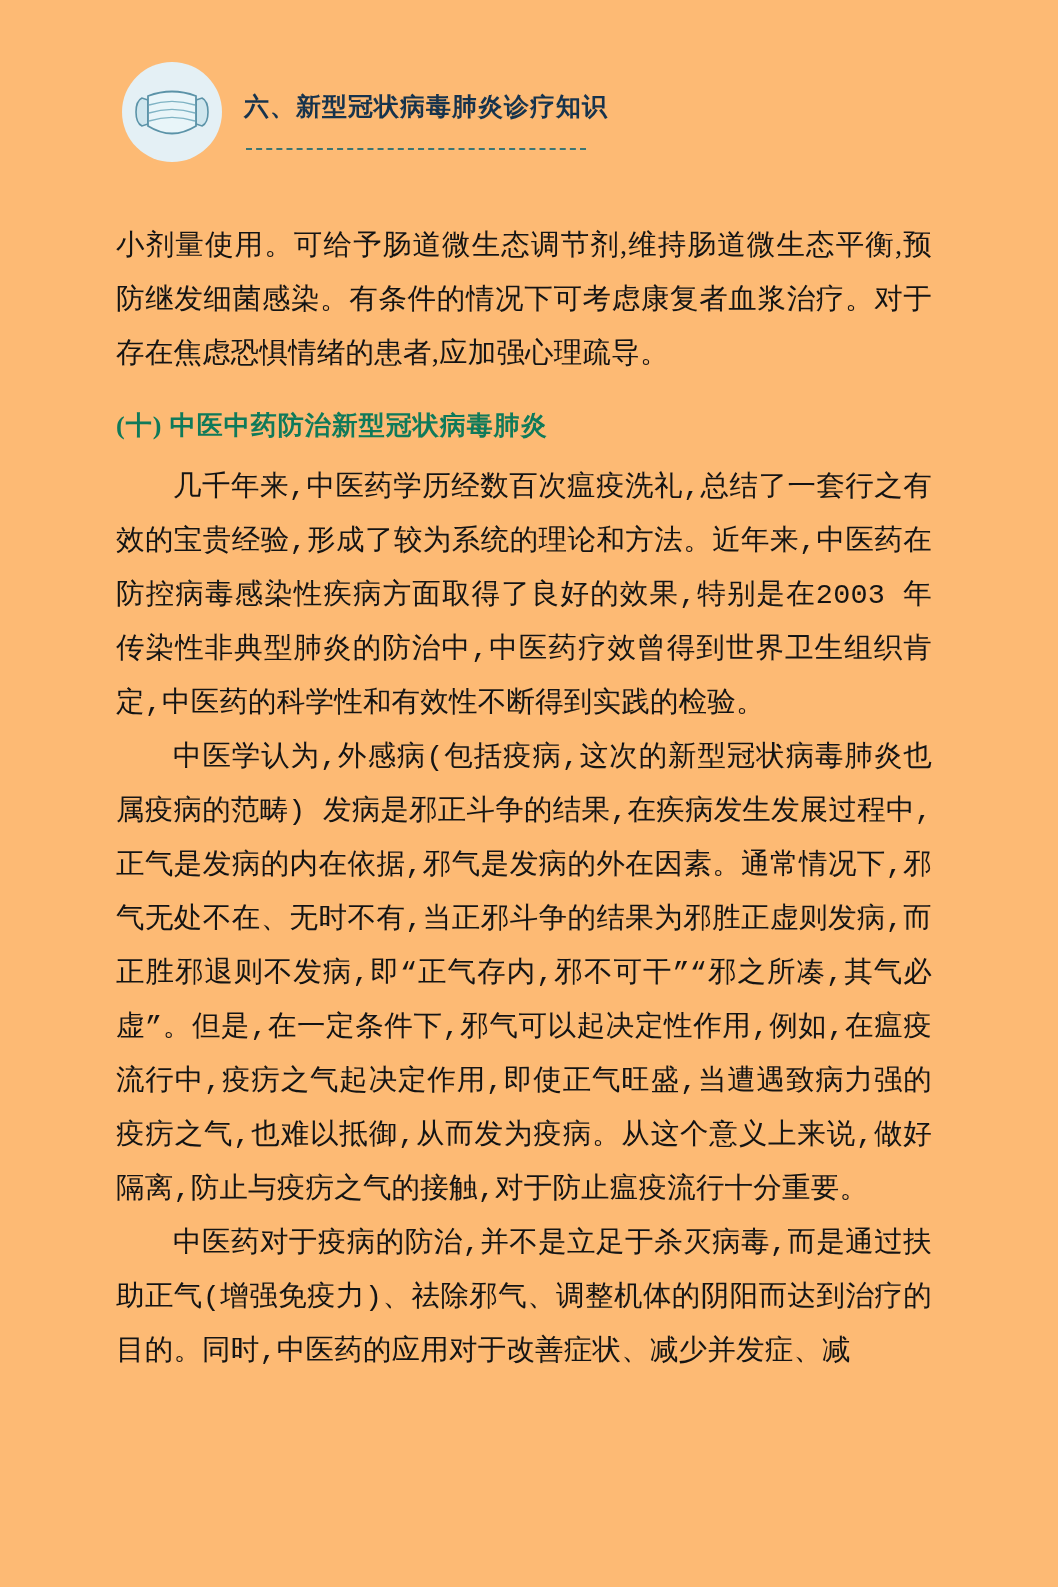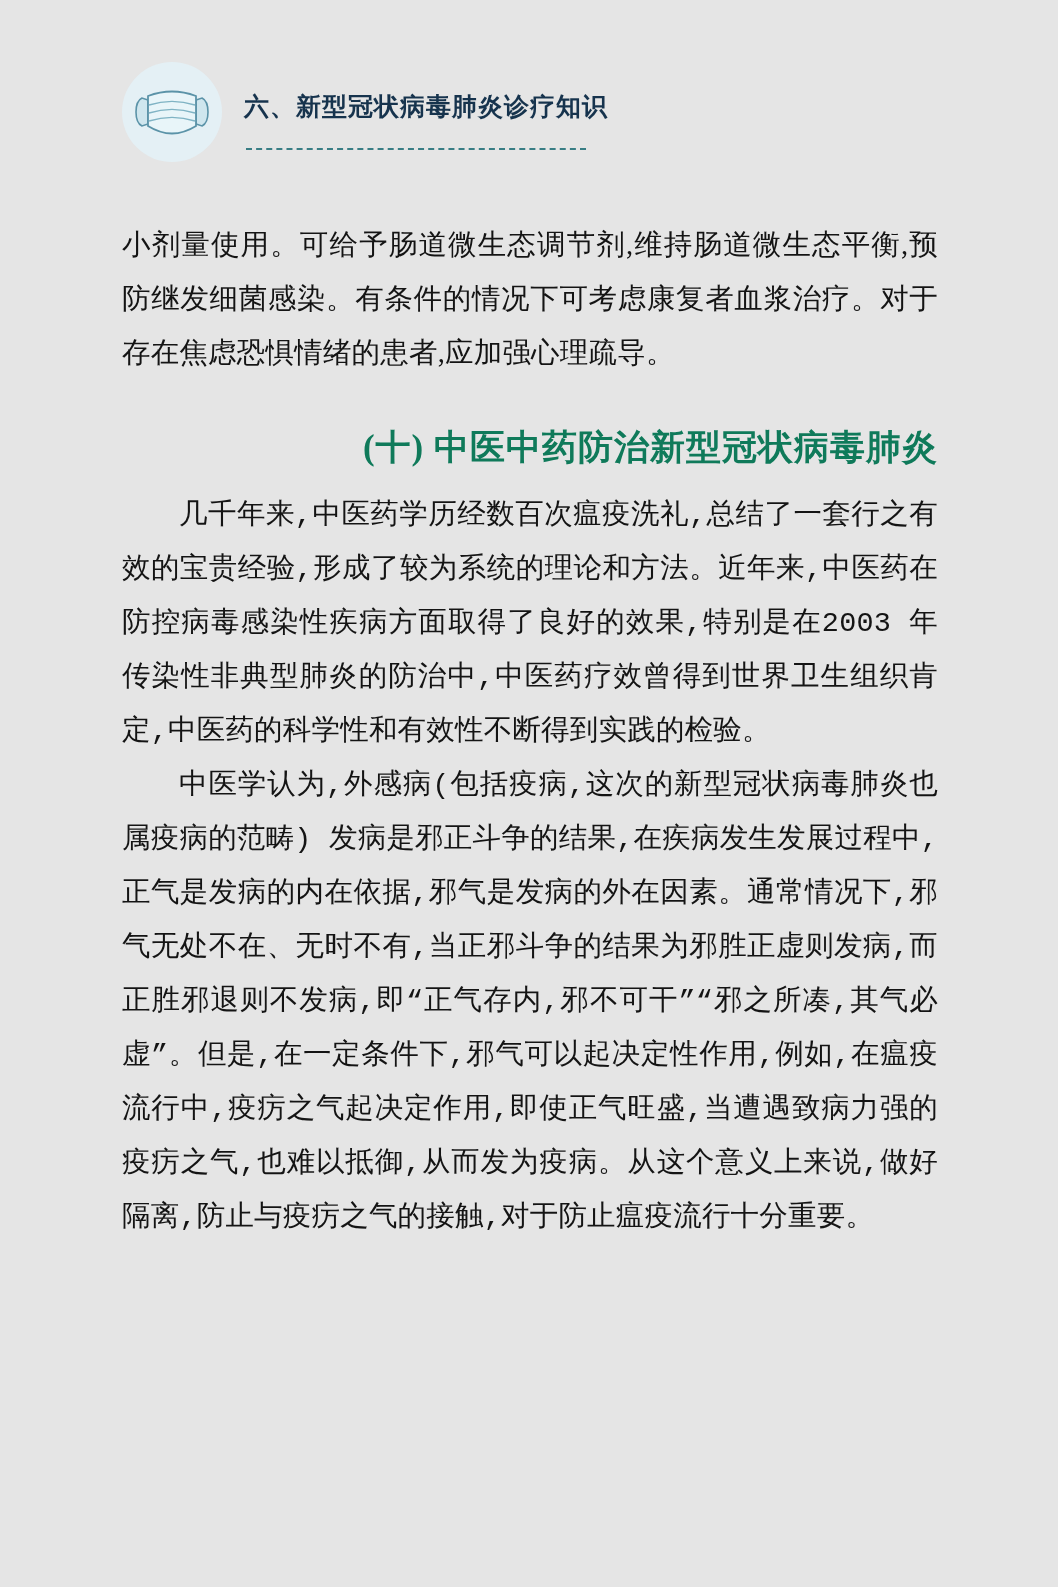--- a/index.html
+++ b/index.html
@@ -12,21 +12,21 @@
     height: 1587px;
     position: relative;
     font-family: "Liberation Serif", "DejaVu Serif", serif;
     color: #1a1a1a;
     overflow: hidden;
   }
 
   .page {
     position: absolute;
     inset: 0;
-    background: #e5e5e5;
+    background: #fdba74;
   }
 
   
   .header {
     position: absolute;
     top: 62px;
     left: 122px;
     right: 120px;
     height: 110px;
   }
@@ -63,41 +63,41 @@
     top: 86px;
     width: 340px;
     height: 0;
     border-top: 2px dashed #1a6b74;
     opacity: 0.85;
   }
 
   
   .content {
     position: absolute;
-    left: 122px;
+    left: 116px;
     top: 218px;
     width: 816px;
   }
   p.para {
     margin: 0 0 0 0;
     font-size: 28.5px;
     line-height: 54px;
     text-align: justify;
     text-justify: inter-ideograph;
     letter-spacing: 0.2px;
     color: #141414;
   }
   p.indent {
     text-indent: 2em;
     font-family: Liberation Mono, monospace;
   }
   .section-title {
-    margin: 44px 0 18px 0;
-    text-align: right;
-    font-size: 35px;
+    margin: 28px 0 18px 0;
+    text-align: left;
+    font-size: 26px;
     font-weight: bold;
     color: #0f7a5a;
     letter-spacing: 1px;
     font-family: "Liberation Serif", "DejaVu Serif", serif;
   }
 
   
   .footer {
     position: absolute;
     left: 140px;
@@ -137,17 +137,18 @@
   </div>
 
   <div class="content">
 
     <p class="para">小剂量使用。可给予肠道微生态调节剂,维持肠道微生态平衡,预防继发细菌感染。有条件的情况下可考虑康复者血浆治疗。对于存在焦虑恐惧情绪的患者,应加强心理疏导。</p>
 
     <h2 class="section-title">(十) 中医中药防治新型冠状病毒肺炎</h2>
 
     <p class="para indent">几千年来,中医药学历经数百次瘟疫洗礼,总结了一套行之有效的宝贵经验,形成了较为系统的理论和方法。近年来,中医药在防控病毒感染性疾病方面取得了良好的效果,特别是在2003 年传染性非典型肺炎的防治中,中医药疗效曾得到世界卫生组织肯定,中医药的科学性和有效性不断得到实践的检验。</p>
     <p class="para indent">中医学认为,外感病(包括疫病,这次的新型冠状病毒肺炎也属疫病的范畴) 发病是邪正斗争的结果,在疾病发生发展过程中,正气是发病的内在依据,邪气是发病的外在因素。通常情况下,邪气无处不在、无时不有,当正邪斗争的结果为邪胜正虚则发病,而正胜邪退则不发病,即“正气存内,邪不可干”“邪之所凑,其气必虚”。但是,在一定条件下,邪气可以起决定性作用,例如,在瘟疫流行中,疫疠之气起决定作用,即使正气旺盛,当遭遇致病力强的疫疠之气,也难以抵御,从而发为疫病。从这个意义上来说,做好隔离,防止与疫疠之气的接触,对于防止瘟疫流行十分重要。</p>
+    <p class="para indent">中医药对于疫病的防治,并不是立足于杀灭病毒,而是通过扶助正气(增强免疫力)、祛除邪气、调整机体的阴阳而达到治疗的目的。同时,中医药的应用对于改善症状、减少并发症、减</p>
 
   </div>
 
 
 </div>
 
 </body></html>

